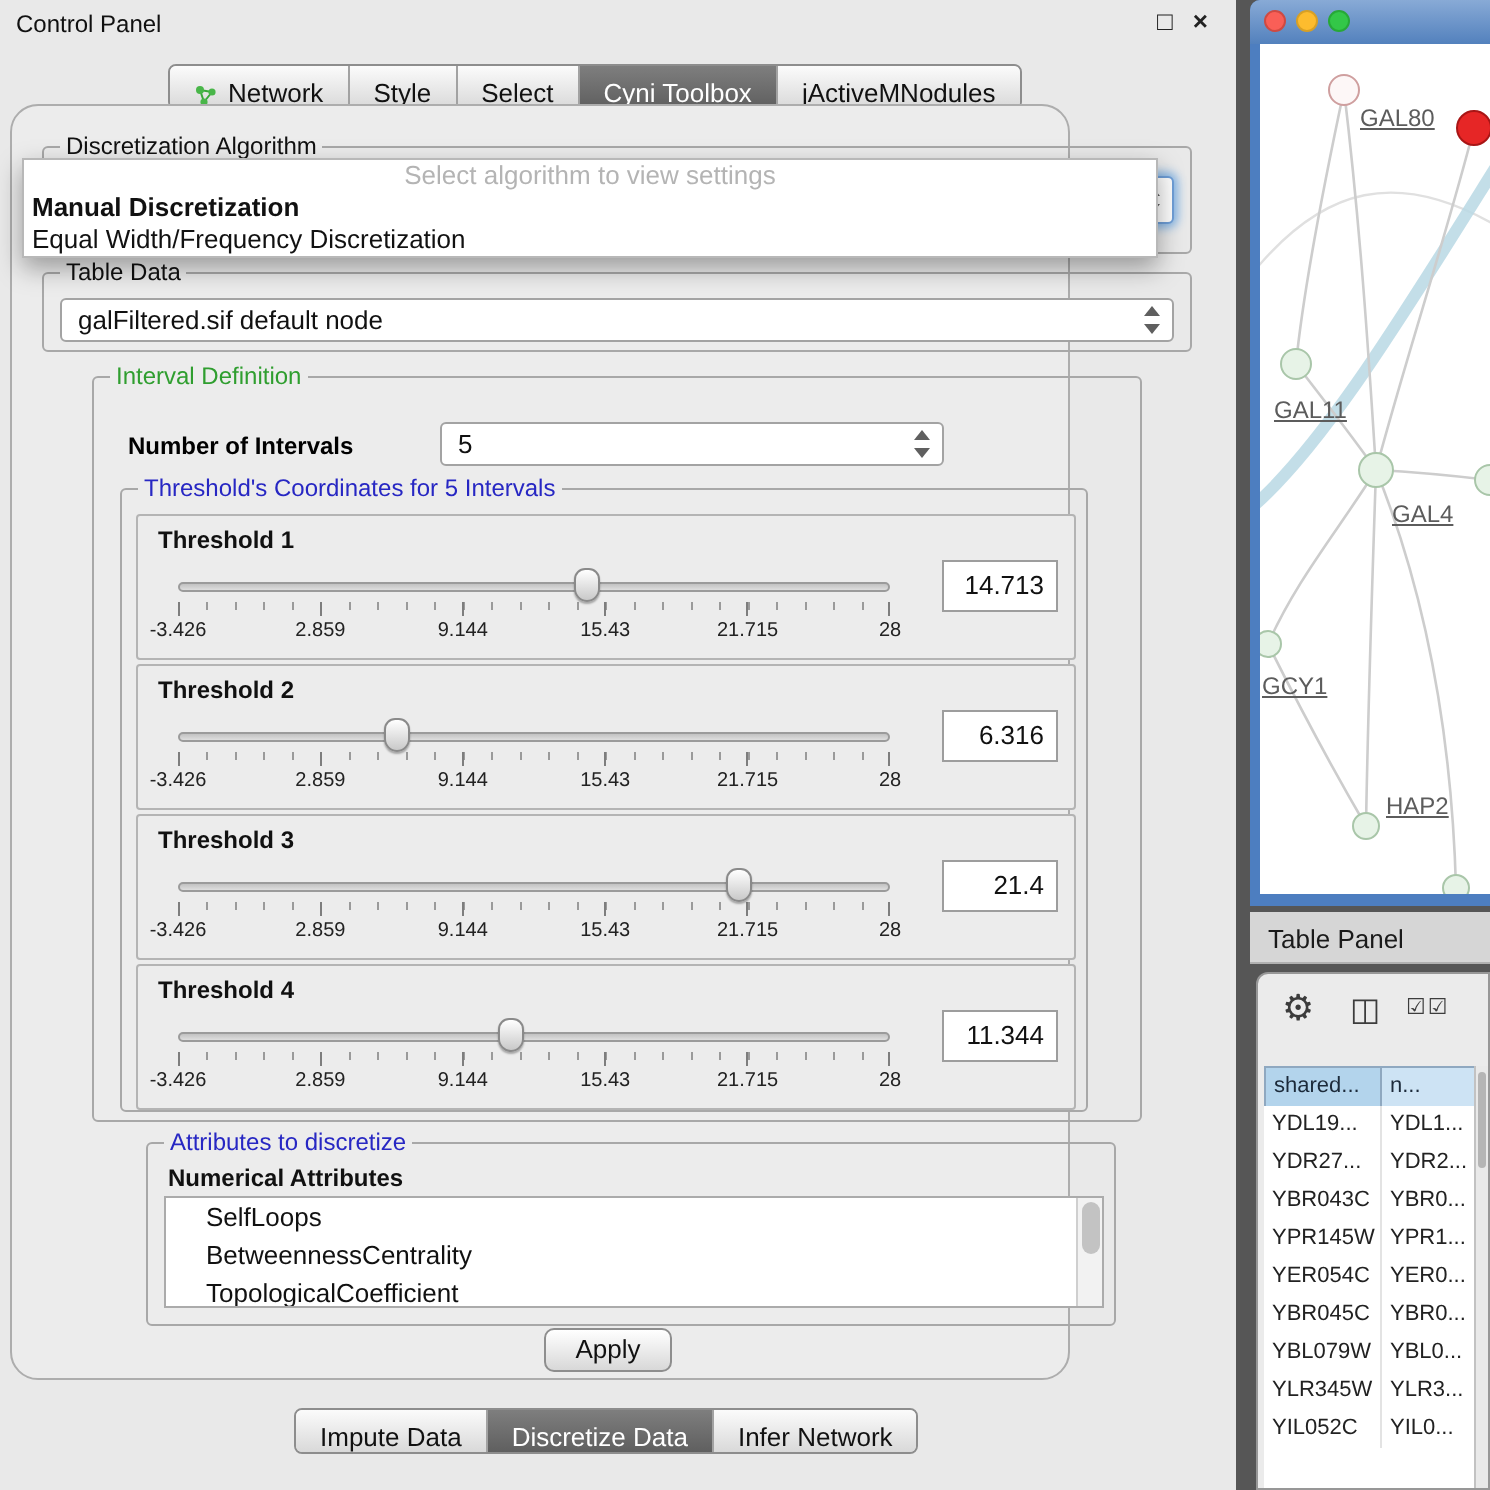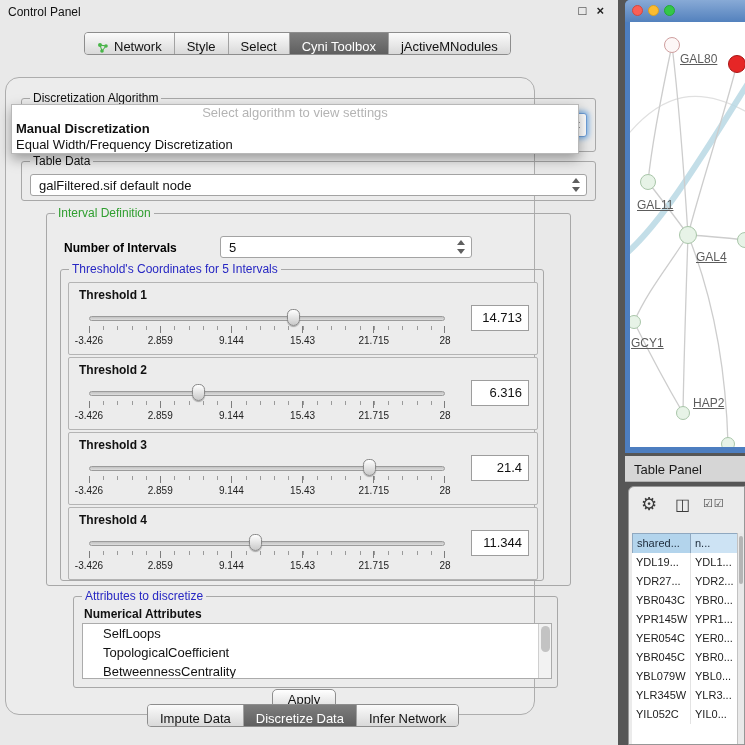--- a/index.html
+++ b/index.html
@@ -16,21 +16,21 @@
   .seg{position:absolute;display:flex;height:23px;border:1px solid #8d8d8d;border-radius:4px;overflow:hidden;background:#e0e0e0;box-shadow:0 1px 1px rgba(255,255,255,.7) inset;}
   .seg .tab{display:flex;align-items:flex-end;padding:0 12px;font-size:13px;color:#111;background:linear-gradient(#fbfbfb,#d9d9d9);border-right:1px solid #a2a2a2;white-space:nowrap;}
   .seg .tab:last-child{border-right:none;}
   .seg .tab.selected{background:linear-gradient(#7e7e7e,#5f5f5f);color:#fff;}
   .tab .ticn{margin-right:5px;display:inline-flex;}
 
   .top-tabs{left:84px;top:32px;}
   .bottom-tabs{left:147px;top:704px;}
 
   
-  .main-panel{position:absolute;left:5px;top:77px;width:530px;height:638px;border:1px solid #adadad;border-radius:14px;background:#ececec;}
+  .main-panel{position:absolute;left:5px;top:52px;width:530px;height:638px;border:1px solid #adadad;border-radius:14px;background:#ececec;}
 
   .group{position:absolute;border:1px solid #a8a8a8;border-radius:3px;}
   .glabel{position:absolute;top:-8px;left:8px;background:#ececec;padding:0 3px;font-size:12px;color:#111;white-space:nowrap;}
   .glabel.green{color:#2f9e2f;}
   .glabel.blue{color:#2727c3;}
 
   .combo{position:absolute;background:#fff;border:1px solid #a3a3a3;border-radius:3px;font-size:13px;color:#111;}
   .combo .val{position:absolute;left:8px;top:50%;transform:translateY(-50%);white-space:nowrap;}
   .stepper{position:absolute;right:4px;top:50%;transform:translateY(-50%);width:12px;height:16px;}
   .stepper::before{content:"";position:absolute;left:2px;top:1px;border-left:4px solid transparent;border-right:4px solid transparent;border-bottom:5px solid #5f5f5f;}
@@ -249,22 +249,22 @@
           <div class="th-value">11.344</div>
         </div>
       </div>
     </div>
 
     <div class="group attr-group">
       <span class="glabel blue">Attributes to discretize</span>
       <div class="attr-title">Numerical Attributes</div>
       <div class="attr-list">
         <div class="attr-item">SelfLoops</div>
+        <div class="attr-item">BetweennessCentrality</div>
         <div class="attr-item">TopologicalCoefficient</div>
-        <div class="attr-item">BetweennessCentrality</div>
         <div class="vsb">
             <div class="thumb"></div>
           </div>
       </div>
     </div>
 
     <div class="apply-btn">Apply</div>
   </div>
 
   <div class="seg bottom-tabs">

